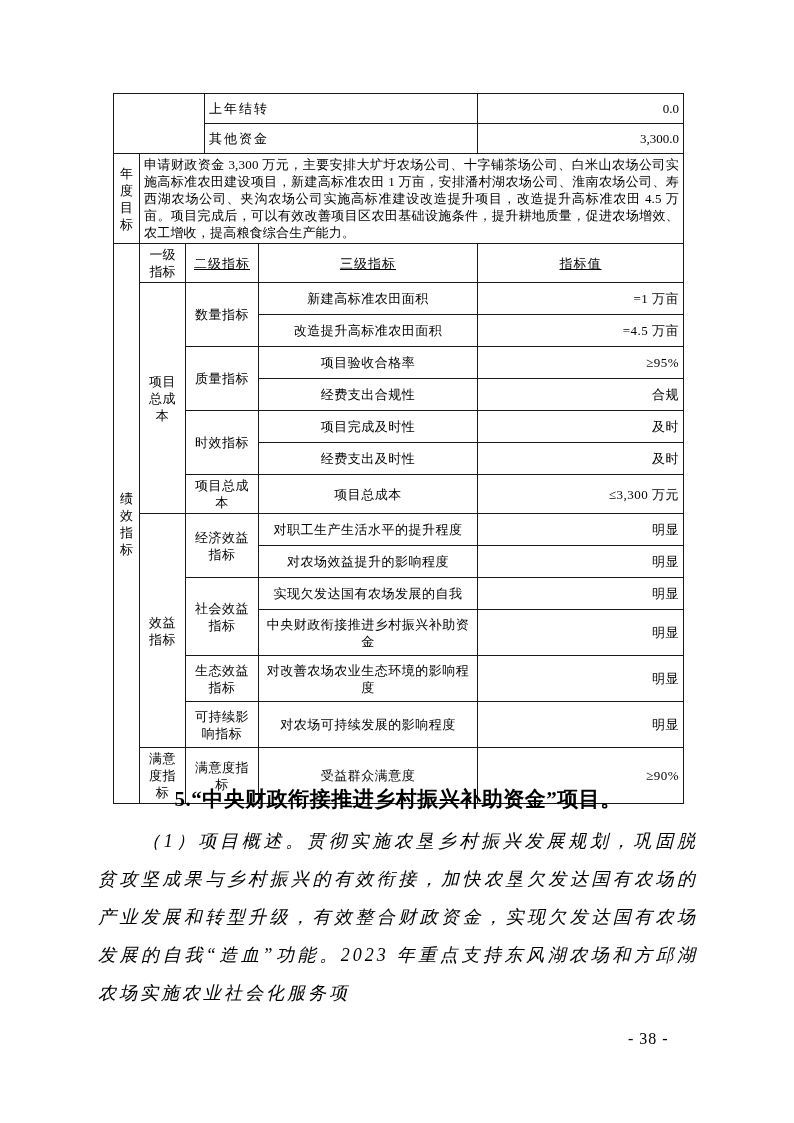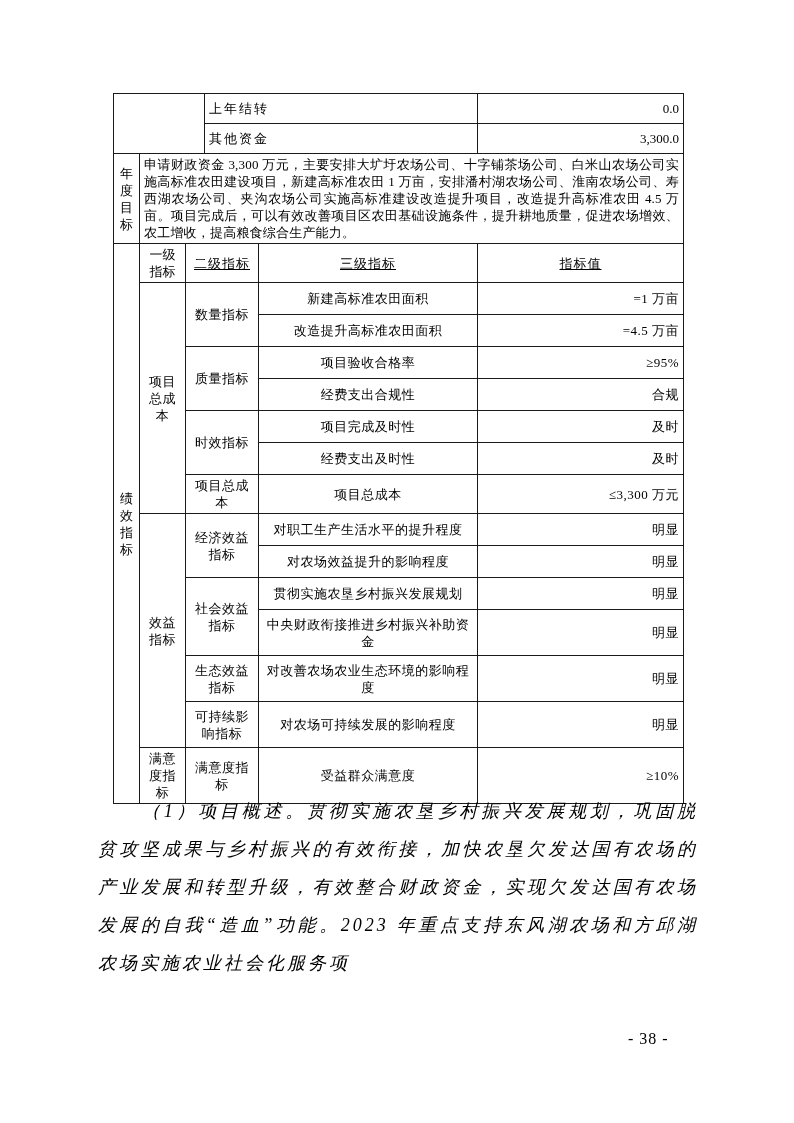--- a/index.html
+++ b/index.html
@@ -118,21 +118,21 @@
         <td colspan="2" rowspan="2" class="l2">经济效益指标</td>
         <td class="l3">对职工生产生活水平的提升程度</td>
         <td class="val">明显</td>
       </tr>
       <tr class="h32">
         <td class="l3">对农场效益提升的影响程度</td>
         <td class="val">明显</td>
       </tr>
       <tr class="h32">
         <td colspan="2" rowspan="2" class="l2">社会效益指标</td>
-        <td class="l3">贯彻实施农垦乡村振兴发展规划</td>
+        <td class="l3">实现欠发达国有农场发展的自我</td>
         <td class="val">明显</td>
       </tr>
       <tr class="h46">
         <td class="l3">中央财政衔接推进乡村振兴补助资金</td>
         <td class="val">明显</td>
       </tr>
       <tr class="h46">
         <td colspan="2" class="l2">生态效益指标</td>
         <td class="l3">对改善农场农业生态环境的影响程度</td>
         <td class="val">明显</td>
@@ -140,25 +140,26 @@
       <tr class="h46">
         <td colspan="2" class="l2">可持续影响指标</td>
         <td class="l3">对农场可持续发展的影响程度</td>
         <td class="val">明显</td>
       </tr>
 
       <tr class="h48">
         <td class="l1">满意度指标</td>
         <td colspan="2" class="l2">满意度指标</td>
         <td class="l3">受益群众满意度</td>
-        <td class="val">≥10%</td>
+        <td class="val">≥90%</td>
       </tr>
     </tbody>
       </table>
   </div>
 
   <div class="section">
+    <p class="heading">5.“中央财政衔接推进乡村振兴补助资金”项目。</p>
     <p class="para">（1）项目概述。贯彻实施农垦乡村振兴发展规划，巩固脱贫攻坚成果与乡村振兴的有效衔接，加快农垦欠发达国有农场的产业发展和转型升级，有效整合财政资金，实现欠发达国有农场发展的自我“造血”功能。2023 年重点支持东风湖农场和方邱湖农场实施农业社会化服务项</p>
   </div>
 
   <div class="pageno">- 38 -</div>
 
 </div>
 
 </body></html>

